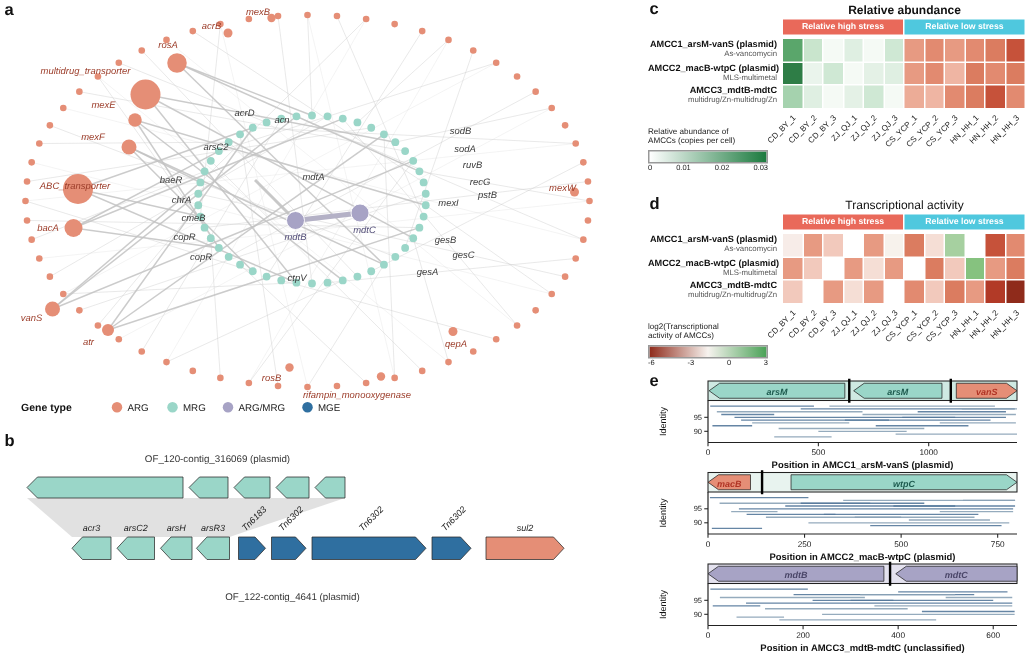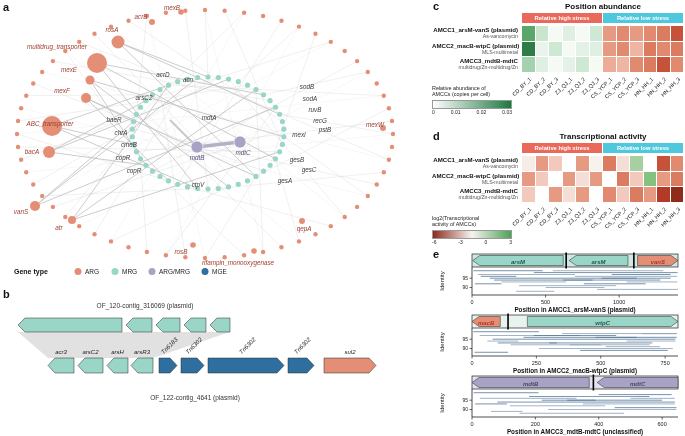--- a/index.html
+++ b/index.html
@@ -294,21 +294,21 @@
       <text x="250" y="58" font-size="6" font-style="italic" text-anchor="middle" fill="#222" transform="rotate(-45 246 58)">Tn6302</text>
       <path d="M288,66 L307,66 L314,73.5 L307,81 L288,81 Z" fill="#2F6FA0" stroke="#2a2a2a" stroke-width="0.5"></path>
       <text x="305" y="58" font-size="6" font-style="italic" text-anchor="middle" fill="#222" transform="rotate(-45 301 58)">Tn6302</text>
       <path d="M324,66 L369,66 L376,73.5 L369,81 L324,81 Z" fill="#E58E76" stroke="#2a2a2a" stroke-width="0.5"></path>
       <text x="350" y="62" font-size="6" font-style="italic" text-anchor="middle" fill="#222">sul2</text>
       <text x="195" y="108" font-size="6.5" text-anchor="middle" fill="#333">OF_122-contig_4641 (plasmid)</text>
     </svg>
 
   <div class="plabel" style="left:433px;top:0px">c</div>
   <div id="heatmap-c" class="panel" style="left:432px;top:2px;width:253px;height:128px">
-      <div style="position: absolute; left: 90px; top: 0px; width: 162px; text-align: center; font-size: 8px; font-weight: bold; color: rgb(17, 17, 17);">Position abundance</div>
+      <div style="position: absolute; left: 90px; top: 0px; width: 162px; text-align: center; font-size: 8px; font-weight: bold; color: rgb(17, 17, 17);">Relative abundance</div>
       <div style="position: absolute; left: 90px; top: 11px; width: 80px; height: 10px; background: rgb(233, 105, 90); color: rgb(255, 255, 255); font-size: 5.8px; font-weight: bold; text-align: center; line-height: 10px; white-space: nowrap; overflow: hidden;">Relative high stress</div>
       <div style="position: absolute; left: 171px; top: 11px; width: 80px; height: 10px; background: rgb(79, 200, 222); color: rgb(255, 255, 255); font-size: 5.8px; font-weight: bold; text-align: center; line-height: 10px; white-space: nowrap; overflow: hidden;">Relative low stress</div>
       <div style="position: absolute; left: 0px; top: 24px; width: 86px; text-align: right;">
         <div style="position: static; font-size: 6.1px; font-weight: bold; line-height: 7px; white-space: nowrap; color: rgb(17, 17, 17);">AMCC1_arsM-vanS (plasmid)</div>
         <div style="position: static; font-size: 5.2px; line-height: 6px; white-space: nowrap; color: rgb(85, 85, 85);">As-vancomycin</div>
       </div>
       <div style="position: absolute; left: 90px; top: 24px; width: 12.6px; height: 14.6px; background: rgb(90, 166, 107);"></div>
       <div style="position: absolute; left: 103.5px; top: 24px; width: 12.6px; height: 14.6px; background: rgb(201, 229, 205);"></div>
       <div style="position: absolute; left: 117px; top: 24px; width: 12.6px; height: 14.6px; background: rgb(245, 250, 245);"></div>
       <div style="position: absolute; left: 130.5px; top: 24px; width: 12.6px; height: 14.6px; background: rgb(223, 239, 226);"></div>
@@ -372,21 +372,21 @@
           <div style="position: static;">0</div>
           <div style="position: static;">0.01</div>
           <div style="position: static;">0.02</div>
           <div style="position: static;">0.03</div>
         </div>
       </div>
     </div>
 
   <div class="plabel" style="left:433px;top:130px">d</div>
   <div id="heatmap-d" class="panel" style="left:432px;top:132px;width:253px;height:118px">
-      <div style="position: absolute; left: 90px; top: 0px; width: 162px; text-align: center; font-size: 8px; font-weight: bold; color: rgb(17, 17, 17);">Transcriptional activity</div>
+      <div style="position: absolute; left: 90px; top: 0px; width: 162px; text-align: center; font-size: 8px; font-weight: normal; color: rgb(17, 17, 17);">Transcriptional activity</div>
       <div style="position: absolute; left: 90px; top: 11px; width: 80px; height: 10px; background: rgb(233, 105, 90); color: rgb(255, 255, 255); font-size: 5.8px; font-weight: bold; text-align: center; line-height: 10px; white-space: nowrap; overflow: hidden;">Relative high stress</div>
       <div style="position: absolute; left: 171px; top: 11px; width: 80px; height: 10px; background: rgb(79, 200, 222); color: rgb(255, 255, 255); font-size: 5.8px; font-weight: bold; text-align: center; line-height: 10px; white-space: nowrap; overflow: hidden;">Relative low stress</div>
       <div style="position: absolute; left: 0px; top: 24px; width: 86px; text-align: right;">
         <div style="position: static; font-size: 6.1px; font-weight: bold; line-height: 7px; white-space: nowrap; color: rgb(17, 17, 17);">AMCC1_arsM-vanS (plasmid)</div>
         <div style="position: static; font-size: 5.2px; line-height: 6px; white-space: nowrap; color: rgb(85, 85, 85);">As-vancomycin</div>
       </div>
       <div style="position: absolute; left: 90px; top: 24px; width: 12.6px; height: 14.6px; background: rgb(247, 236, 232);"></div>
       <div style="position: absolute; left: 103.5px; top: 24px; width: 12.6px; height: 14.6px; background: rgb(231, 154, 130);"></div>
       <div style="position: absolute; left: 117px; top: 24px; width: 12.6px; height: 14.6px; background: rgb(242, 201, 188);"></div>
       <div style="position: absolute; left: 130.5px; top: 24px; width: 12.6px; height: 14.6px; background: rgb(255, 255, 255);"></div>

